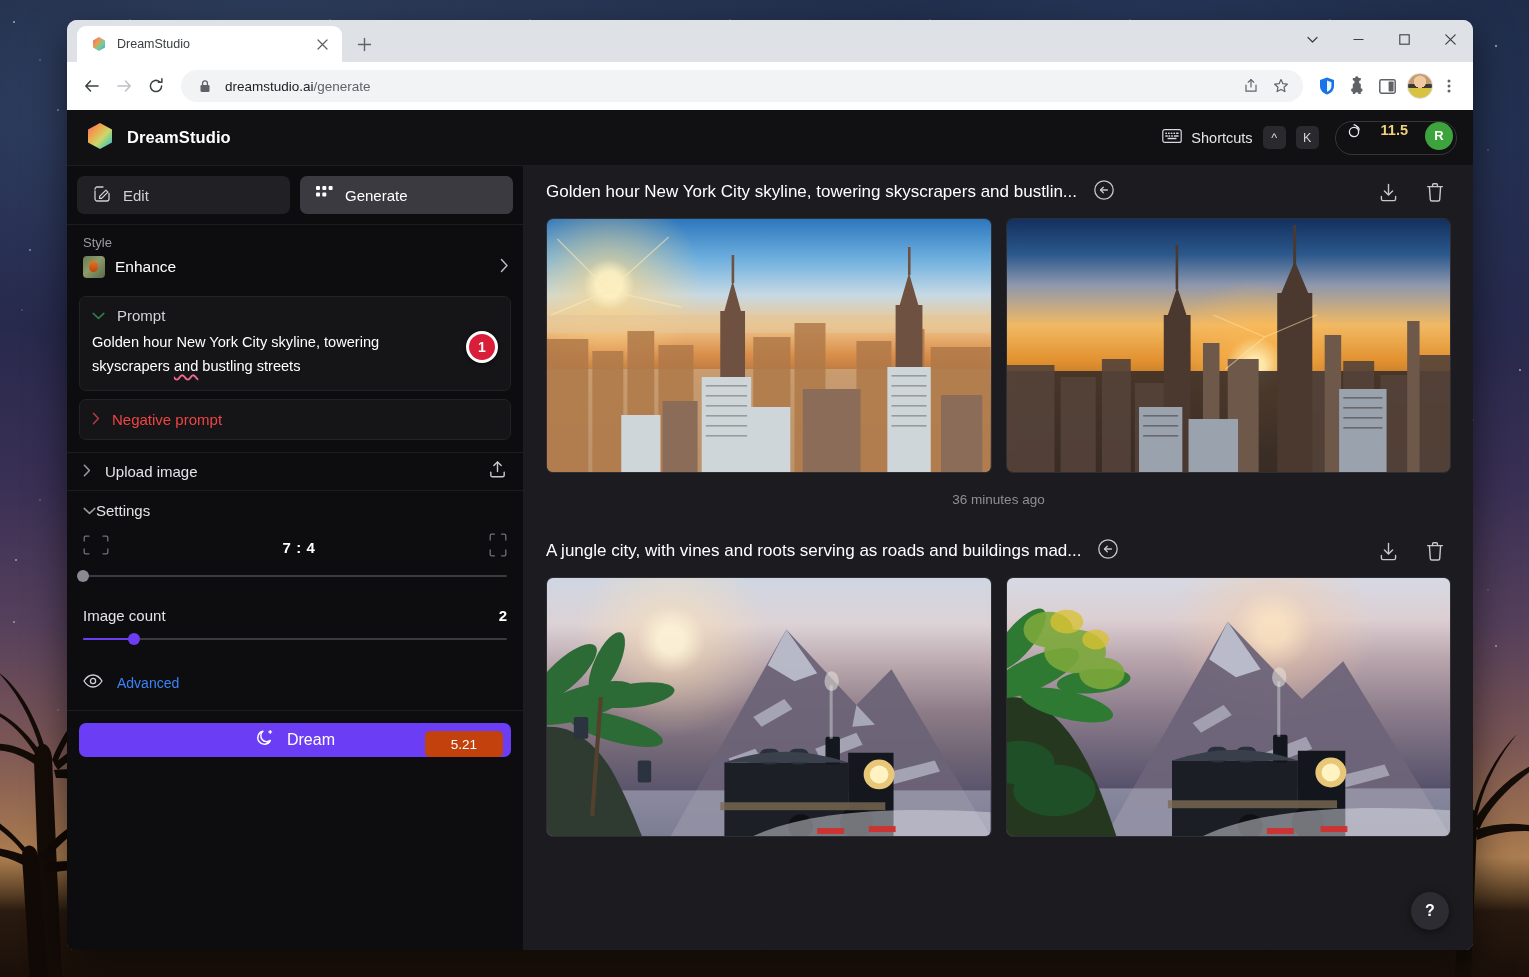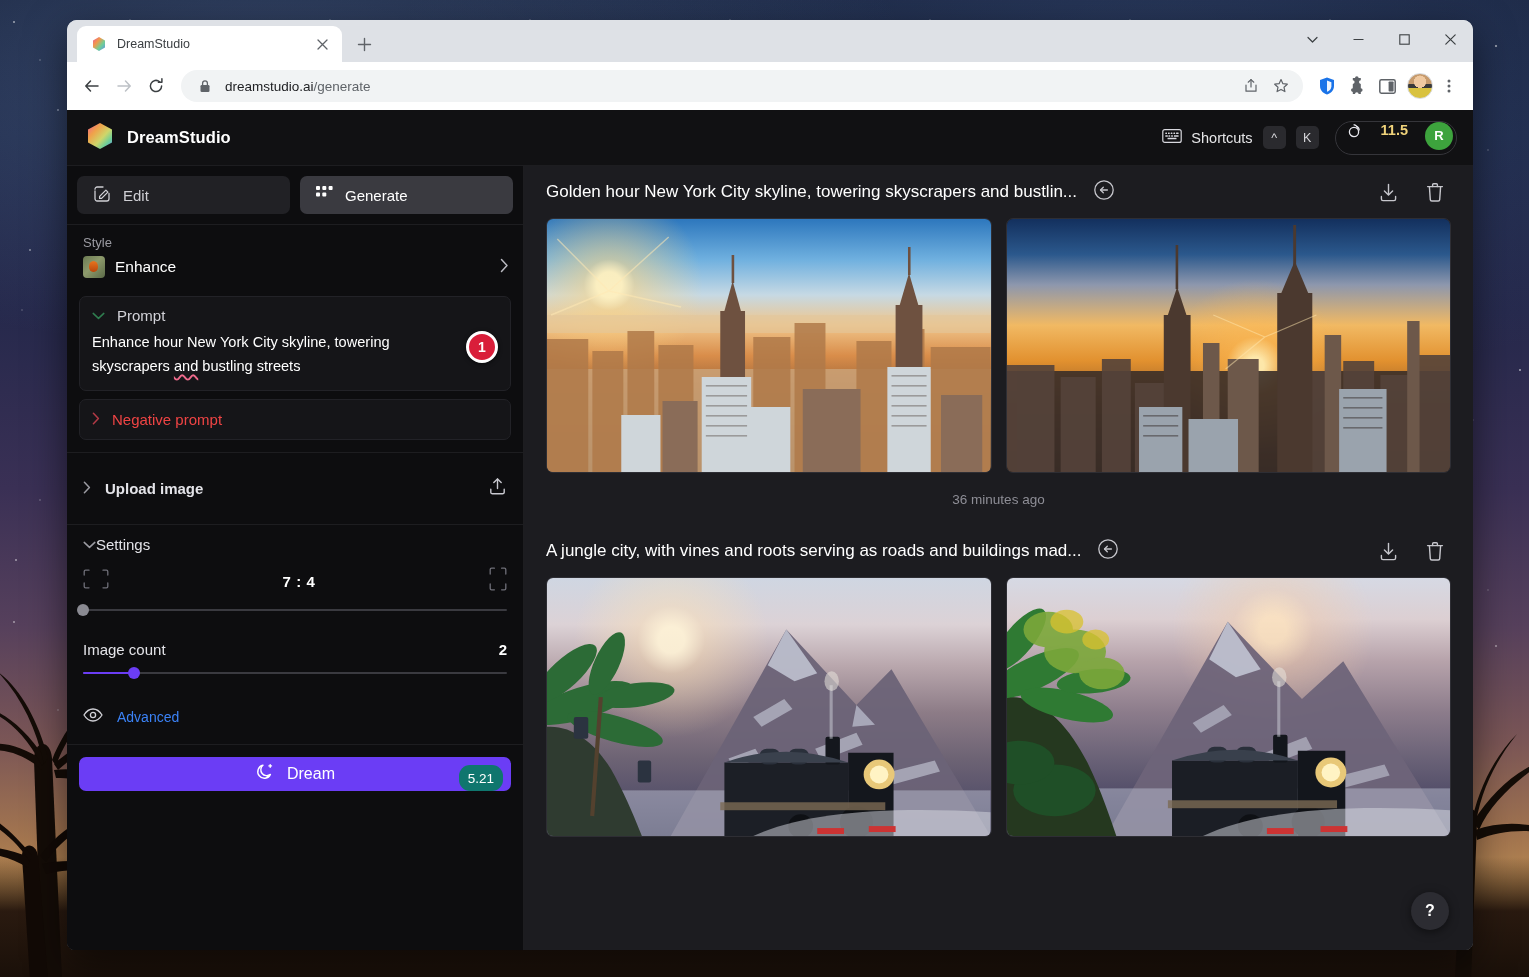--- a/index.html
+++ b/index.html
@@ -251,22 +251,22 @@
   #negative-card {
     margin: 8px 12px 12px 12px;
     background:#151518; border:1px solid #222227; border-radius:7px;
     padding: 11px 12px;
     display:flex; align-items:center; gap:12px;
   }
   #negative-card .title { color:#ef4444; font-size:15px; }
 
   .row-sec {
     border-top:1px solid #1d1d20;
-    padding: 24px 16px;
-    display:flex; align-items:center; gap:14px;font-weight:bold;
+    padding: 7px 16px;
+    display:flex; align-items:center; gap:14px;
   }
   .row-sec .title { color:#e3e3e8; font-size:15px; }
   .row-sec .spacer { flex:1; }
 
   #settings-sec { border-top:1px solid #1d1d20; padding: 10px 16px 18px 16px; }
   #settings-head { display:flex; align-items:flex-end; gap:0; margin-bottom: 14px; }
   #settings-head .title { color:#e3e3e8; font-size:15px; }
 
   .ratio-row { display:flex; align-items:center; margin: 6px 0 4px 0; gap: 16px; }
   .ratio-ico { color:#6f6f78; }
@@ -297,22 +297,22 @@
 
   #dream-wrap { border-top:1px solid #1d1d20; padding: 12px; }
   #dream-btn {
     width:100%; height:34px; border-radius:7px;
     background:#6b3df5; color:#fff;
     display:flex; align-items:center; justify-content:center; gap:12px;
     position:relative; font-size:16px;
   }
   #dream-cost {
     position:absolute; right:8px; top:8px;
-    height:26px; padding: 0 9px; border-radius:11px;
-    background:#0f766e; color:#fff; font-size:13.5px;
+    height:26px; padding: 0 26px; border-radius:5px;
+    background:#c2410c; color:#fff; font-size:13.5px;
     display:flex; align-items:center;
   }
   #sidebar-filler { flex:1; background:#0d0d0f; }
 
   
   #main {
     flex:1; background:#1c1c20;
     overflow:hidden; position:relative;
     padding: 0 22px;
   }
@@ -635,21 +635,21 @@
           <div id="prompt-card">
             <div class="card-head">
               <span class="caret-green">
                 <svg width="13" height="8" viewBox="0 0 13 8">
                     <path d="M1.2 1.4 L6.5 6.4 L11.8 1.4" stroke="#2f7d4f" stroke-width="1.5" fill="none" stroke-linecap="round" stroke-linejoin="round"></path>
                   </svg>
               </span>
               <span class="title">Prompt</span>
             </div>
             <div id="prompt-text">
-              <span>Enhance hour New York City skyline, towering skyscrapers </span><span class="misspell">and</span><span> bustling streets</span>
+              <span>Golden hour New York City skyline, towering skyscrapers </span><span class="misspell">and</span><span> bustling streets</span>
             </div>
             <div id="prompt-badge">1</div>
           </div>
 
           <div id="negative-card">
             <span class="caret-red">
               <svg width="8" height="13" viewBox="0 0 8 13">
                   <path d="M1.4 1.2 L6.4 6.5 L1.4 11.8" stroke="#b33a46" stroke-width="1.5" fill="none" stroke-linecap="round" stroke-linejoin="round"></path>
                 </svg>
             </span>

